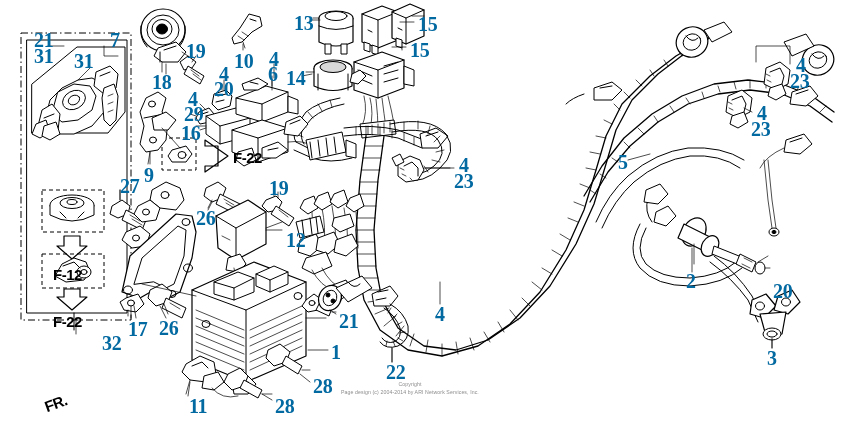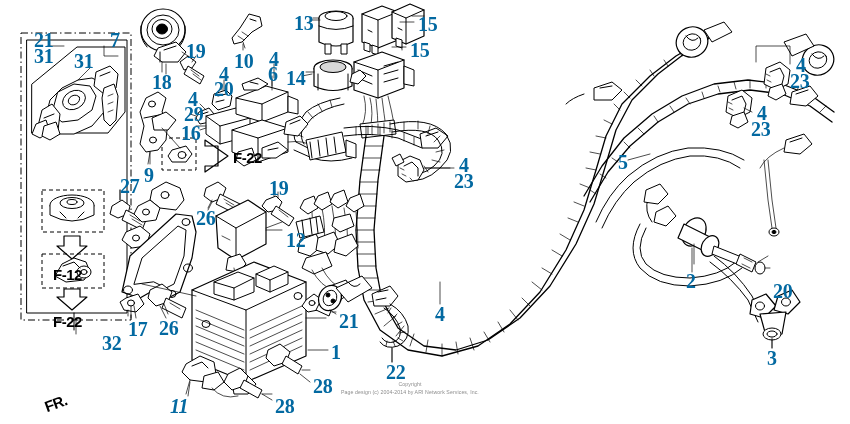--- a/index.html
+++ b/index.html
@@ -604,21 +604,21 @@
   <div class="callout" style="left:144px;top:165px;">9</div>
   <div class="callout" style="left:120px;top:176px;">27</div>
   <div class="callout" style="left:196px;top:208px;">26</div>
   <div class="callout" style="left:269px;top:178px;">19</div>
   <div class="callout" style="left:286px;top:230px;">12</div>
   <div class="callout" style="left:128px;top:319px;">17</div>
   <div class="callout" style="left:159px;top:318px;">26</div>
   <div class="callout" style="left:62px;top:333px;margin-left:40px;">32</div>
   <div class="callout" style="left:331px;top:342px;">1</div>
   <div class="callout" style="left:339px;top:311px;">21</div>
-  <div class="callout" style="left:170px;top:396px;font-style:italic;">11</div>
+  <div class="callout" style="left:189px;top:396px;">11</div>
   <div class="callout" style="left:313px;top:376px;">28</div>
   <div class="callout" style="left:275px;top:396px;">28</div>
   <div class="callout" style="left:294px;top:13px;">13</div>
   <div class="callout" style="left:418px;top:14px;">15</div>
   <div class="callout" style="left:410px;top:40px;">15</div>
   <div class="callout" style="left:286px;top:68px;">14</div>
   <div class="callout" style="left:459px;top:155px;">4</div>
   <div class="callout" style="left:454px;top:171px;">23</div>
   <div class="callout" style="left:386px;top:362px;">22</div>
   <div class="callout" style="left:435px;top:304px;">4</div>

